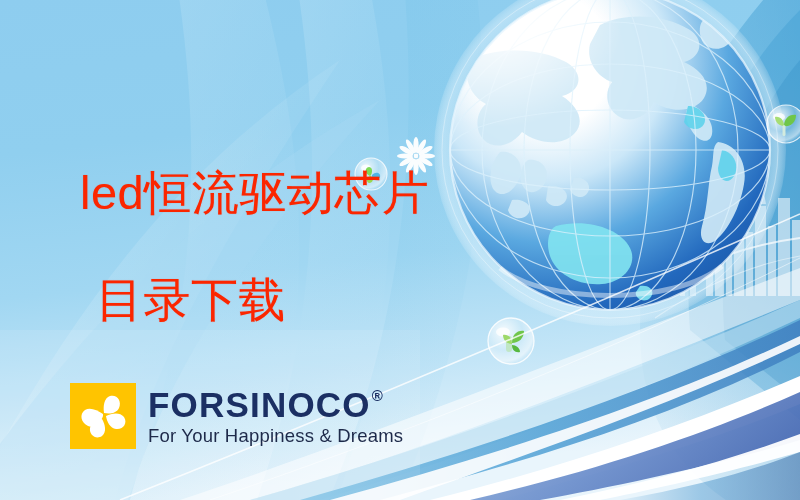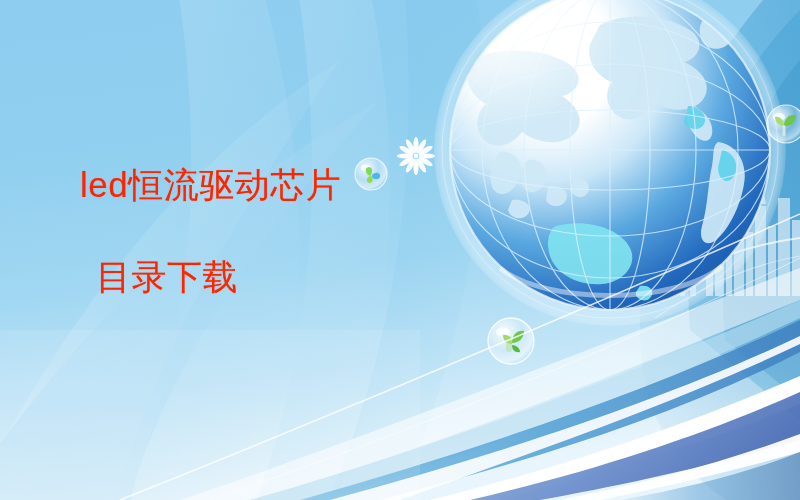--- a/index.html
+++ b/index.html
@@ -15,21 +15,21 @@
   
   .art{position:absolute;inset:0;pointer-events:none;}
   .art svg{display:block;width:800px;height:500px;}
 
   
   #headline{
     position:absolute;left:80px;top:162px;
     z-index:40;
     line-height:1.30;
     color:#fb2600;
-    font-size:35px;
+    font-size:47px;
     letter-spacing:0.5px;
     text-shadow:0 0 1px rgba(251,38,0,.35);
   }
   #headline .l1{display:block;}
   #headline .l2{display:block;padding-left:16px;margin-top:46px;}
 
   
   #logo{
     position:absolute;left:70px;top:383px;
     z-index:40;
@@ -308,14 +308,33 @@
         <rect x="0" y="330" width="420" height="170" fill="#ffffff" opacity=".10"></rect>
       </g>
     </svg>
   </div>
 
   <div id="headline">
     <span class="l1">led恒流驱动芯片</span>
     <span class="l2">目录下载</span>
   </div>
 
+  <div id="logo">
+    <div id="logo-mark">
+      <svg width="66" height="66" viewBox="0 0 66 66" xmlns="http://www.w3.org/2000/svg">
+        <g fill="#ffffff">
+          <path d="M33,31 C27,27 20,24 15,27 C9,31 11,40 18,43 C25,46 31,39 33,33 Z"></path>
+          <path d="M34,30 C33,23 34,15 40,13 C47,11 52,18 49,25 C46,31 39,31 34,30 Z"></path>
+          <path d="M36,33 C42,30 50,29 54,34 C58,40 53,47 46,46 C40,45 37,39 36,33 Z"></path>
+          <path d="M32,36 C35,41 37,49 32,53 C26,57 19,52 20,45 C21,39 27,36 32,36 Z"></path>
+        </g>
+      </svg>
+    </div>
+    <div id="logo-text">
+      <div id="logo-word">
+        <span>FORSINOCO</span>
+        <span id="logo-reg">®</span>
+      </div>
+      <div id="logo-tag">For Your Happiness &amp; Dreams</div>
+    </div>
+  </div>
 
 </div>
 
 </body></html>

